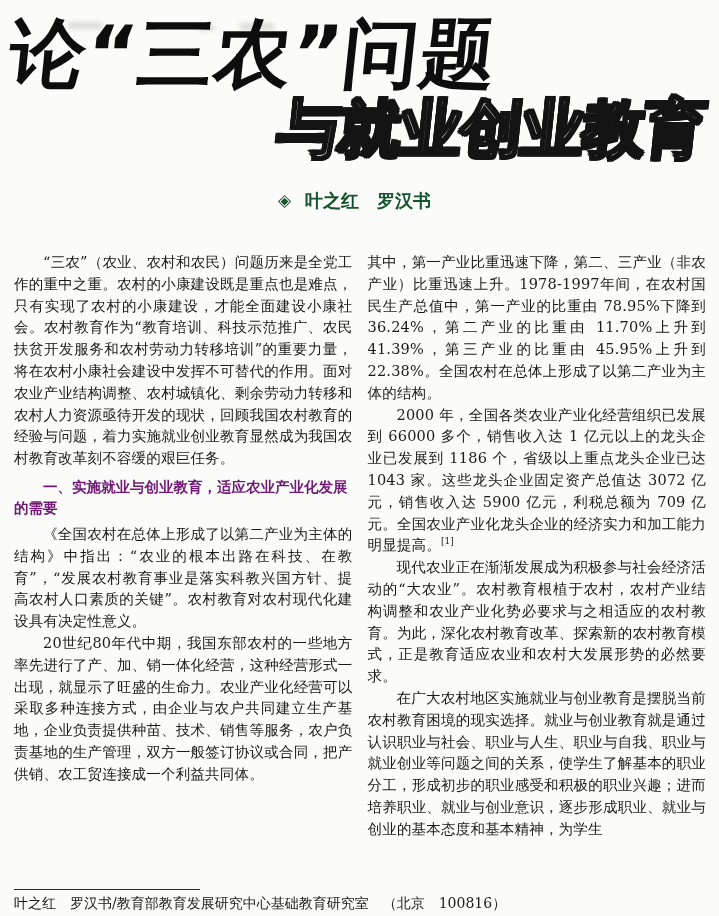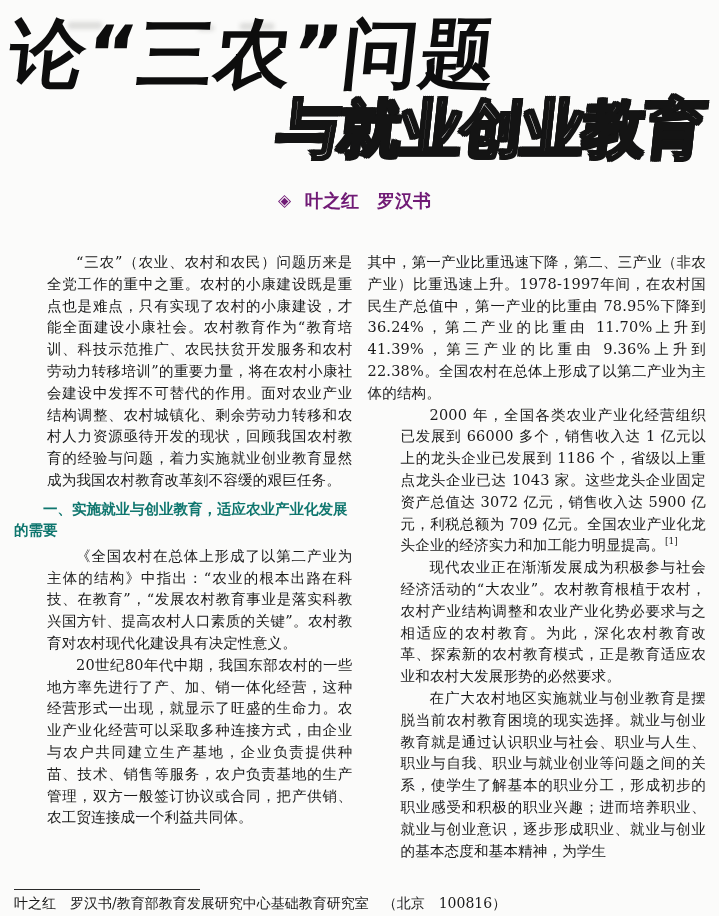--- a/index.html
+++ b/index.html
@@ -31,47 +31,47 @@
       -2px -2px 0 #141414, 2px -2px 0 #141414,
       -2px  2px 0 #141414, 2px  2px 0 #141414,
       -2px  0   0 #141414, 2px  0   0 #141414,
        0   -2px 0 #141414, 0    2px 0 #141414;
     transform:skewX(-6deg);
     white-space:nowrap;
   }
   .byline{
     position:absolute;left:278px;top:189px;
     font-family:"DejaVu Sans","Liberation Sans",sans-serif;
-    font-weight:700;font-size:18px;color:#701a75;
+    font-weight:700;font-size:18px;color:#14532d;
     white-space:nowrap;
   }
   .byline .diamond{font-size:17px;margin-right:14px;position:relative;top:-1px;}
   
   .smudge{position:absolute;background:#dcdcda;filter:blur(2px);border-radius:2px;}
   .smudge.a{left:68px;top:22px;width:34px;height:7px;}
   .smudge.b{left:198px;top:25px;width:16px;height:6px;}
   .smudge.c{left:240px;top:23px;width:34px;height:7px;}
   
   .body{
     position:absolute;left:14px;top:252px;width:692px;
     display:flex;gap:15px;
   }
   .col{flex:1 1 0;min-width:0;}
   .para{
     margin:0;
     font-size:14.5px;line-height:21.8px;
     text-align:justify;
     letter-spacing:0.2px;
   }
-  .indent{text-indent:2em;margin-left:33px;}
+  .indent{text-indent:2em;}
   .heading{
     margin:7px 0 5px 0;
     font-family:"DejaVu Sans","Liberation Sans",sans-serif;
     font-weight:700;font-size:14.5px;line-height:21px;
-    text-indent:2em;color:#0f766e;
+    text-indent:2em;color:#701a75;
   }
   .fn{font-size:9px;vertical-align:super;line-height:0;letter-spacing:0;}
   
   .footer{
     position:absolute;left:14px;bottom:3px;width:470px;
     font-size:14px;line-height:19px;color:#1a1a1a;
     white-space:nowrap;
   }
   .footer-rule{
     width:186px;height:0;
@@ -99,21 +99,21 @@
 
     <div class="col">
       <p class="para indent">“三农”（农业、农村和农民）问题历来是全党工作的重中之重。农村的小康建设既是重点也是难点，只有实现了农村的小康建设，才能全面建设小康社会。农村教育作为“教育培训、科技示范推广、农民扶贫开发服务和农村劳动力转移培训”的重要力量，将在农村小康社会建设中发挥不可替代的作用。面对农业产业结构调整、农村城镇化、剩余劳动力转移和农村人力资源亟待开发的现状，回顾我国农村教育的经验与问题，着力实施就业创业教育显然成为我国农村教育改革刻不容缓的艰巨任务。</p>
       <h2 class="heading">一、实施就业与创业教育，适应农业产业化发展的需要</h2>
       <p class="para indent">《全国农村在总体上形成了以第二产业为主体的结构》中指出：“农业的根本出路在科技、在教育”，“发展农村教育事业是落实科教兴国方针、提高农村人口素质的关键”。农村教育对农村现代化建设具有决定性意义。</p>
       <p class="para indent">20世纪80年代中期，我国东部农村的一些地方率先进行了产、加、销一体化经营，这种经营形式一出现，就显示了旺盛的生命力。农业产业化经营可以采取多种连接方式，由企业与农户共同建立生产基地，企业负责提供种苗、技术、销售等服务，农户负责基地的生产管理，双方一般签订协议或合同，把产供销、农工贸连接成一个利益共同体。</p>
 
     </div>
 
     <div class="col">
-      <p class="para">其中，第一产业比重迅速下降，第二、三产业（非农产业）比重迅速上升。1978-1997年间，在农村国民生产总值中，第一产业的比重由 78.95%下降到 36.24%，第二产业的比重由 11.70%上升到 41.39%，第三产业的比重由 9.36%上升到 22.38%。全国农村在总体上形成了以第二产业为主体的结构。</p>
+      <p class="para">其中，第一产业比重迅速下降，第二、三产业（非农产业）比重迅速上升。1978-1997年间，在农村国民生产总值中，第一产业的比重由 78.95%下降到 36.24%，第二产业的比重由 11.70%上升到 41.39%，第三产业的比重由 45.95%上升到 22.38%。全国农村在总体上形成了以第二产业为主体的结构。</p>
       <p class="para indent"><span>2000 年，全国各类农业产业化经营组织已发展到 66000 多个，销售收入达 1 亿元以上的龙头企业已发展到 1186 个，省级以上重点龙头企业已达 1043 家。这些龙头企业固定资产总值达 3072 亿元，销售收入达 5900 亿元，利税总额为 709 亿元。全国农业产业化龙头企业的经济实力和加工能力明显提高。</span><sup class="fn">[1]</sup></p>
       <p class="para indent">现代农业正在渐渐发展成为积极参与社会经济活动的“大农业”。农村教育根植于农村，农村产业结构调整和农业产业化势必要求与之相适应的农村教育。为此，深化农村教育改革、探索新的农村教育模式，正是教育适应农业和农村大发展形势的必然要求。</p>
       <p class="para indent">在广大农村地区实施就业与创业教育是摆脱当前农村教育困境的现实选择。就业与创业教育就是通过认识职业与社会、职业与人生、职业与自我、职业与就业创业等问题之间的关系，使学生了解基本的职业分工，形成初步的职业感受和积极的职业兴趣；进而培养职业、就业与创业意识，逐步形成职业、就业与创业的基本态度和基本精神，为学生</p>
     </div>
 
   </div>
 
   <div class="footer">
     <div class="footer-rule"></div>
     <div>叶之红　罗汉书/教育部教育发展研究中心基础教育研究室　（北京　100816）</div>

